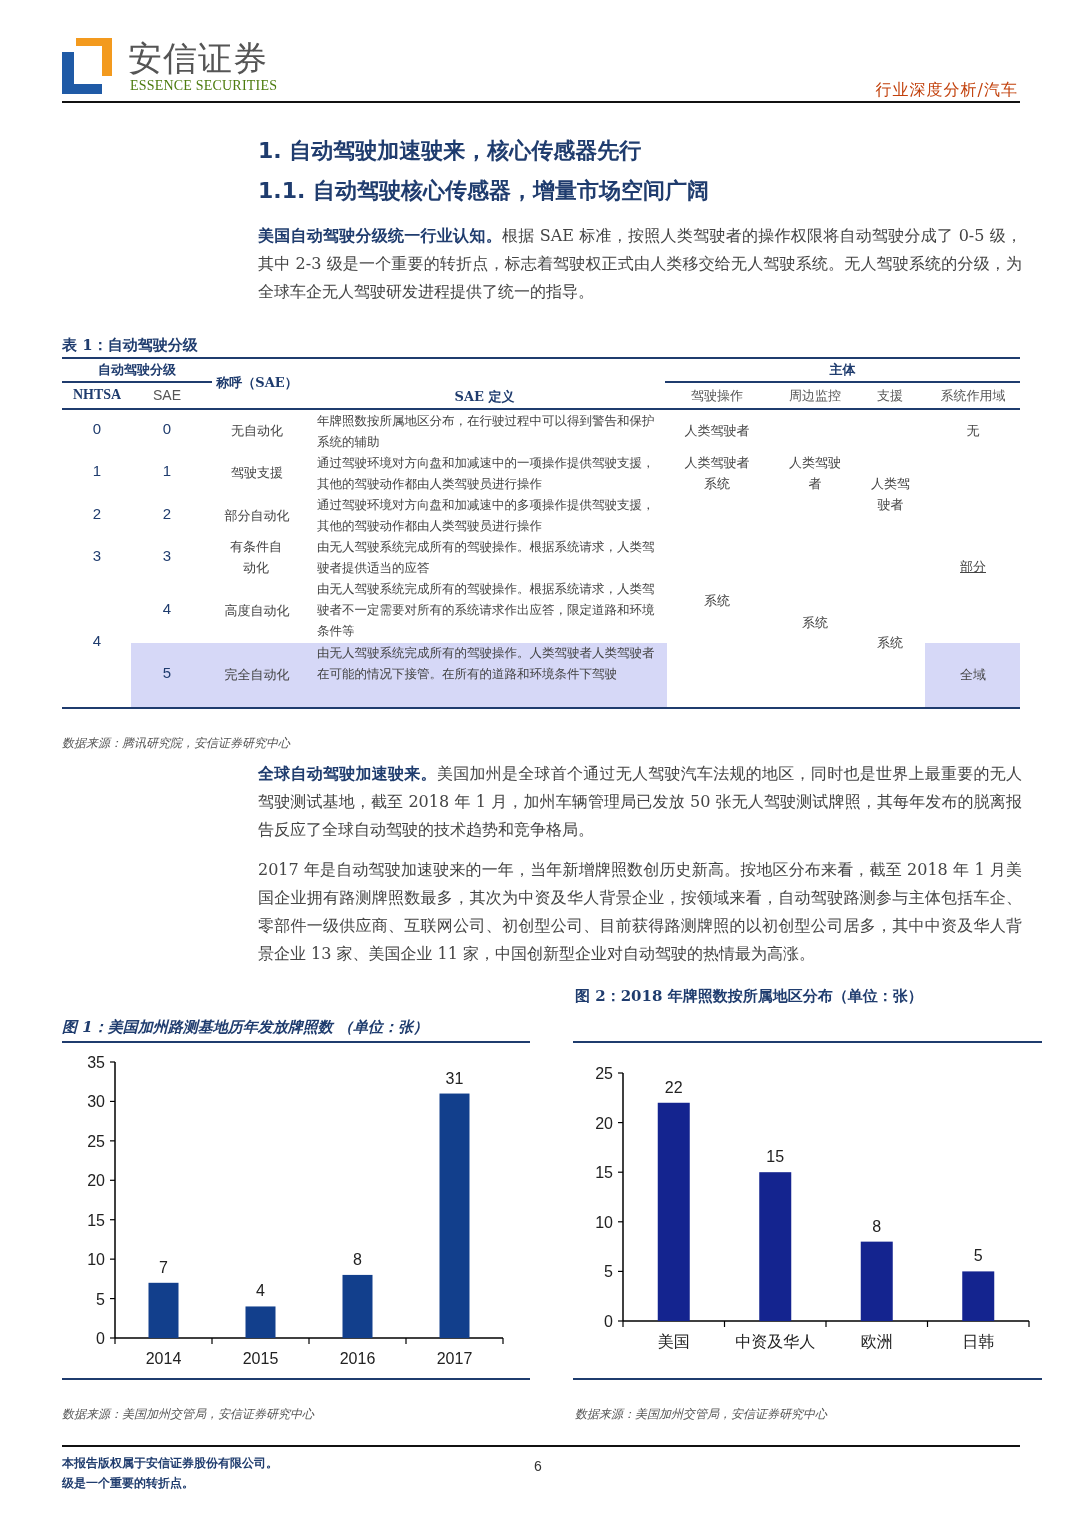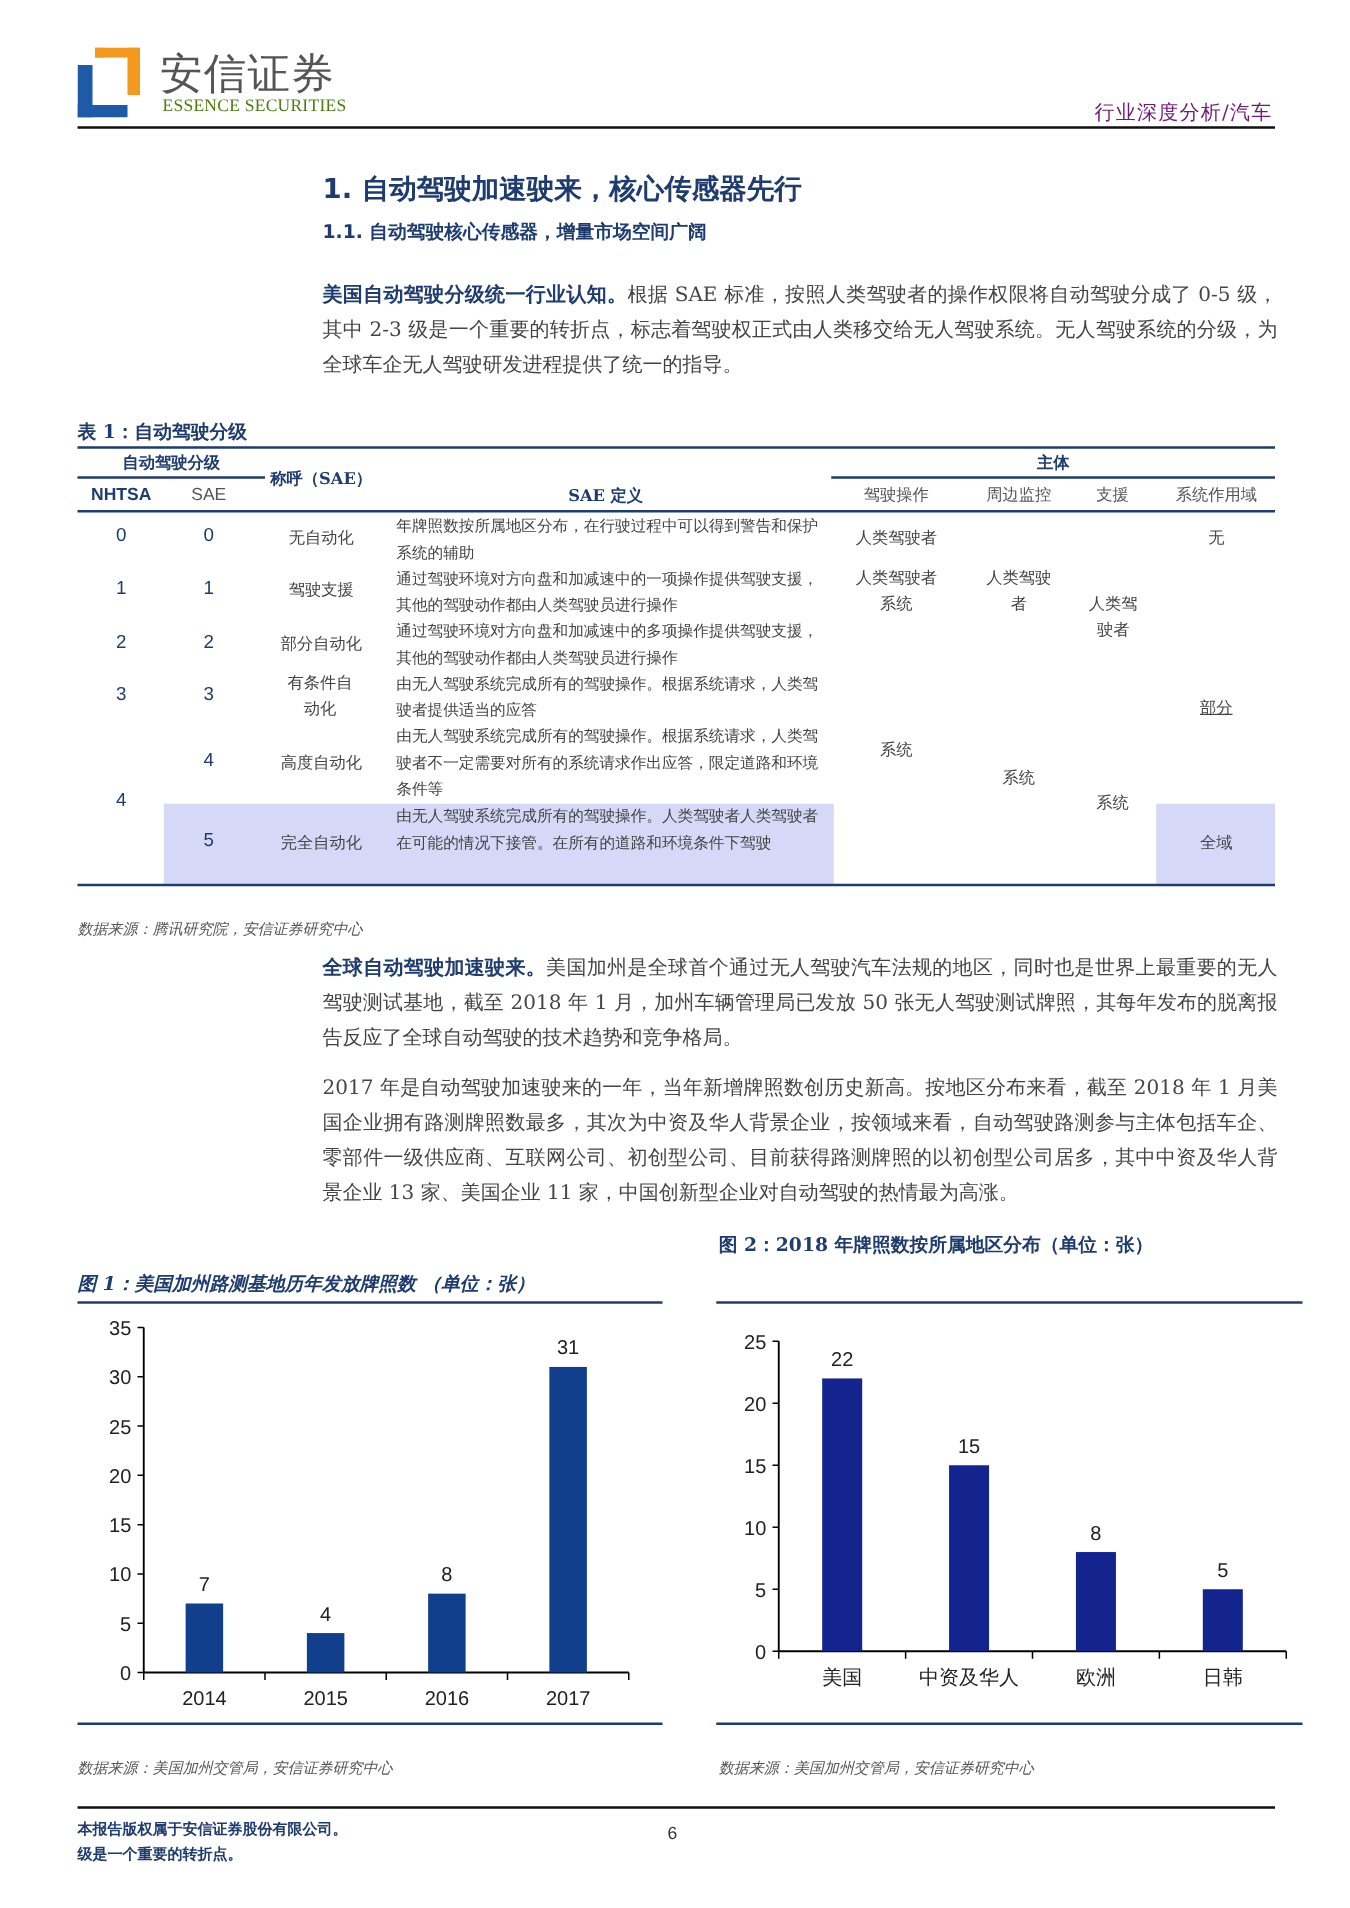--- a/index.html
+++ b/index.html
@@ -3,26 +3,26 @@
 <meta charset="utf-8">
 <style>
   * { box-sizing: border-box; margin: 0; padding: 0; }
   body { width: 1080px; height: 1526px; background: #ffffff; position: relative; overflow: hidden; font-family: "DejaVu Serif", serif; color: #333; }
   .abs { position: absolute; }
 
   
   .logo-mark { left: 62px; top: 38px; width: 50px; height: 56px; }
   .logo-cn { left: 128px; top: 36px; font-family: "DejaVu Sans", sans-serif; font-size: 34px; color: #555; letter-spacing: 1px; }
   .logo-en { left: 130px; top: 78px; font-family: Liberation Serif, serif; font-size: 14px; color: #4d7c0f; letter-spacing: 0.2px; }
-  .header-right { right: 62px; top: 80px; font-size: 16px; color: #701a75; letter-spacing: 1px; }
+  .header-right { right: 62px; top: 80px; font-size: 16px; color: #c2410c; letter-spacing: 1px; }
   .header-rule { left: 62px; top: 101px; width: 958px; height: 2px; background: #111; }
 
   
   .h1 { left: 258px; top: 136px; font-size: 22px; font-weight: bold; color: #1f3c6e; font-family: "DejaVu Sans", sans-serif; }
-  .h2 { left: 258px; top: 176px; font-size: 15px; font-weight: bold; color: #1f3c6e; font-family: "DejaVu Sans", sans-serif; }
+  .h2 { left: 258px; top: 176px; font-size: 22px; font-weight: bold; color: #1f3c6e; font-family: "DejaVu Sans", sans-serif; }
 
   .para { left: 258px; width: 764px; font-size: 16px; line-height: 28px; color: #444; text-align: justify; }
   .para b { color: #1f3c6e; }
 
   
   .tbl-title { left: 62px; top: 336px; font-size: 15px; font-weight: bold; color: #1f3c6e; }
   .rule-thick { height: 2px; background: #1f3c6e; }
   .rule-thin { height: 1px; background: #1f3c6e; }
   .th { font-size: 13px; color: #1f3c6e; font-weight: bold; text-align: center; }
   .th-sub { font-size: 13px; color: #555; text-align: center; }
@@ -63,21 +63,21 @@
 
 <div class="abs para" style="top:222px;">
   <b>美国自动驾驶分级统一行业认知。</b><span>根据 SAE 标准，按照人类驾驶者的操作权限将自动驾驶分成了 0-5 级，其中 2-3 级是一个重要的转折点，标志着驾驶权正式由人类移交给无人驾驶系统。无人驾驶系统的分级，为全球车企无人驾驶研发进程提供了统一的指导。</span>
 </div>
 
 <div class="abs tbl-title">表 1：自动驾驶分级</div>
 <div class="abs rule-thick" style="left:62px; top:357px; width:958px;"></div>
 
 <div class="abs th" style="left:62px; top:361px; width:150px;">自动驾驶分级</div>
 <div class="abs rule-thin" style="left:62px; top:381px; width:150px; height:2px;"></div>
-<div class="abs th" style="left:62px; top:387px; width:70px; font-family:Liberation Sans, sans-serif; font-size:14px;">NHTSA</div>
+<div class="abs th" style="left:62px; top:387px; width:70px; font-family:Liberation Serif, serif; font-size:14px;">NHTSA</div>
 <div class="abs th-sub" style="left:132px; top:387px; width:70px; font-family:'Liberation Sans',sans-serif; font-size:14px;">SAE</div>
 <div class="abs th" style="left:212px; top:374px; width:90px;">称呼（SAE）</div>
 <div class="abs th" style="left:312px; top:388px; width:345px;text-align:center;">SAE 定义</div>
 <div class="abs th" style="left:665px; top:361px; width:355px;">主体</div>
 <div class="abs rule-thin" style="left:665px; top:381px; width:355px; height:2px;"></div>
 <div class="abs th-sub" style="left:672px; top:387px; width:90px;">驾驶操作</div>
 <div class="abs th-sub" style="left:770px; top:387px; width:90px;">周边监控</div>
 <div class="abs th-sub" style="left:860px; top:387px; width:60px;">支援</div>
 <div class="abs th-sub" style="left:928px; top:387px; width:90px;">系统作用域</div>
 <div class="abs rule-thick" style="left:62px; top:408px; width:958px;"></div>

